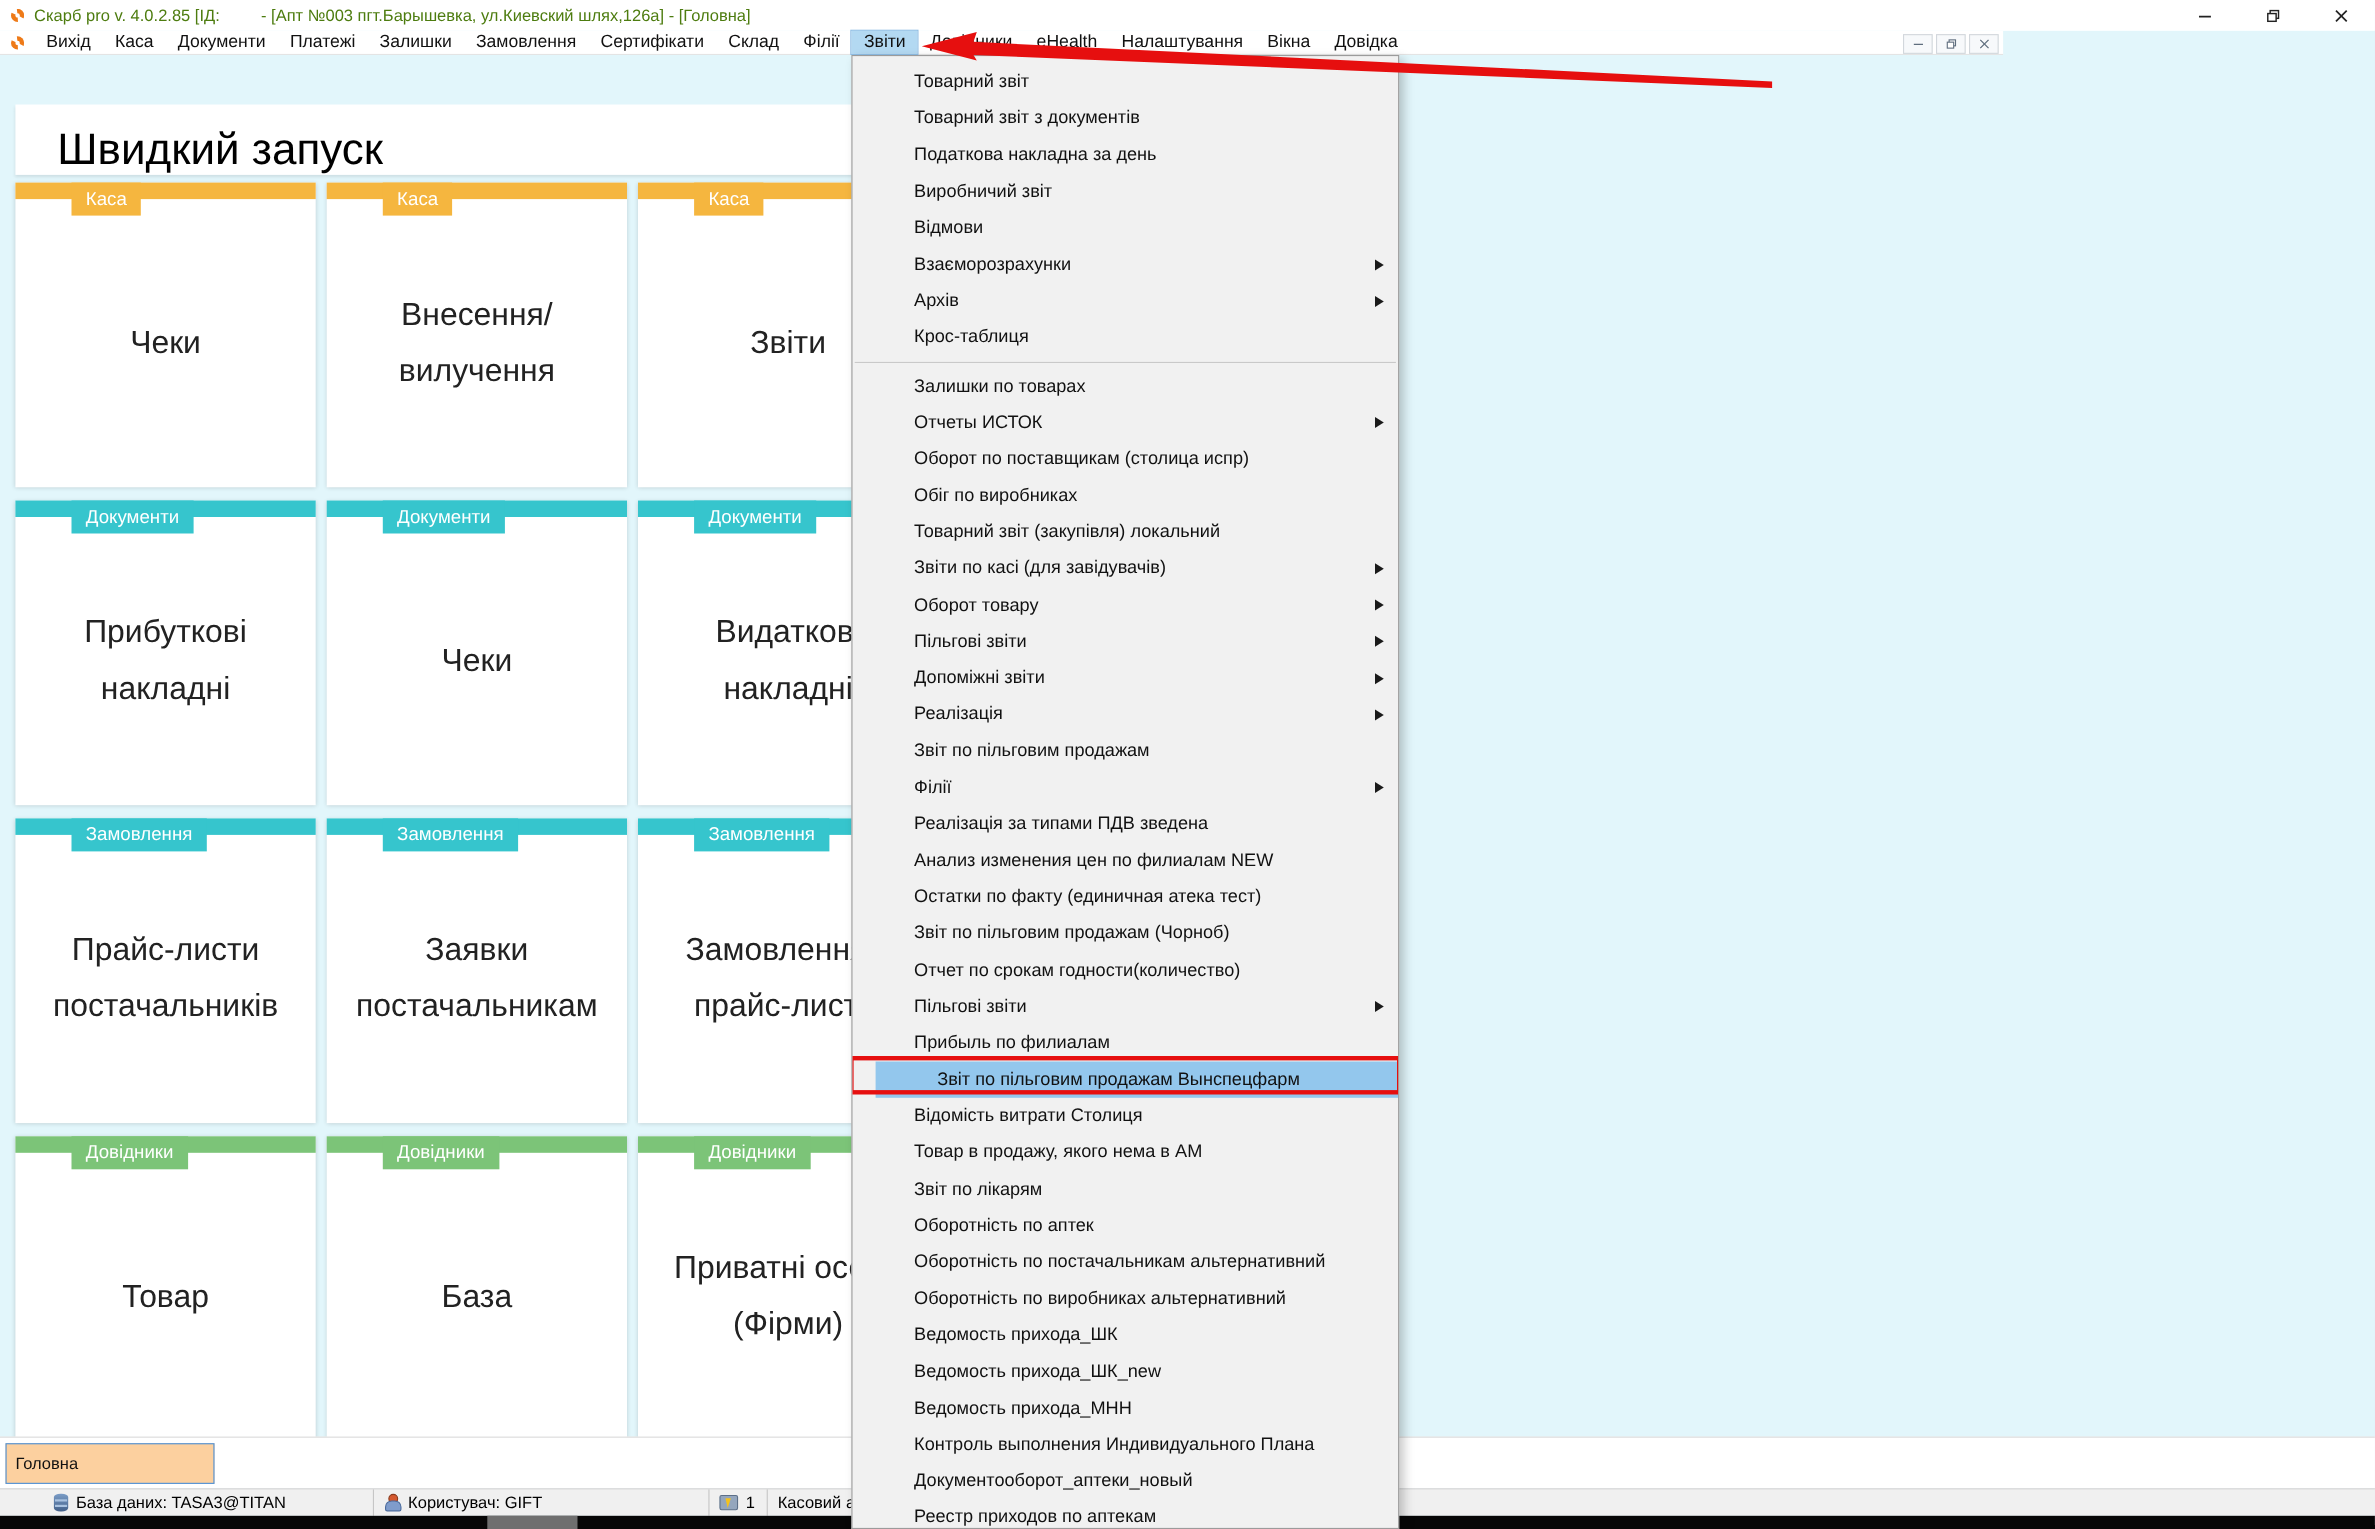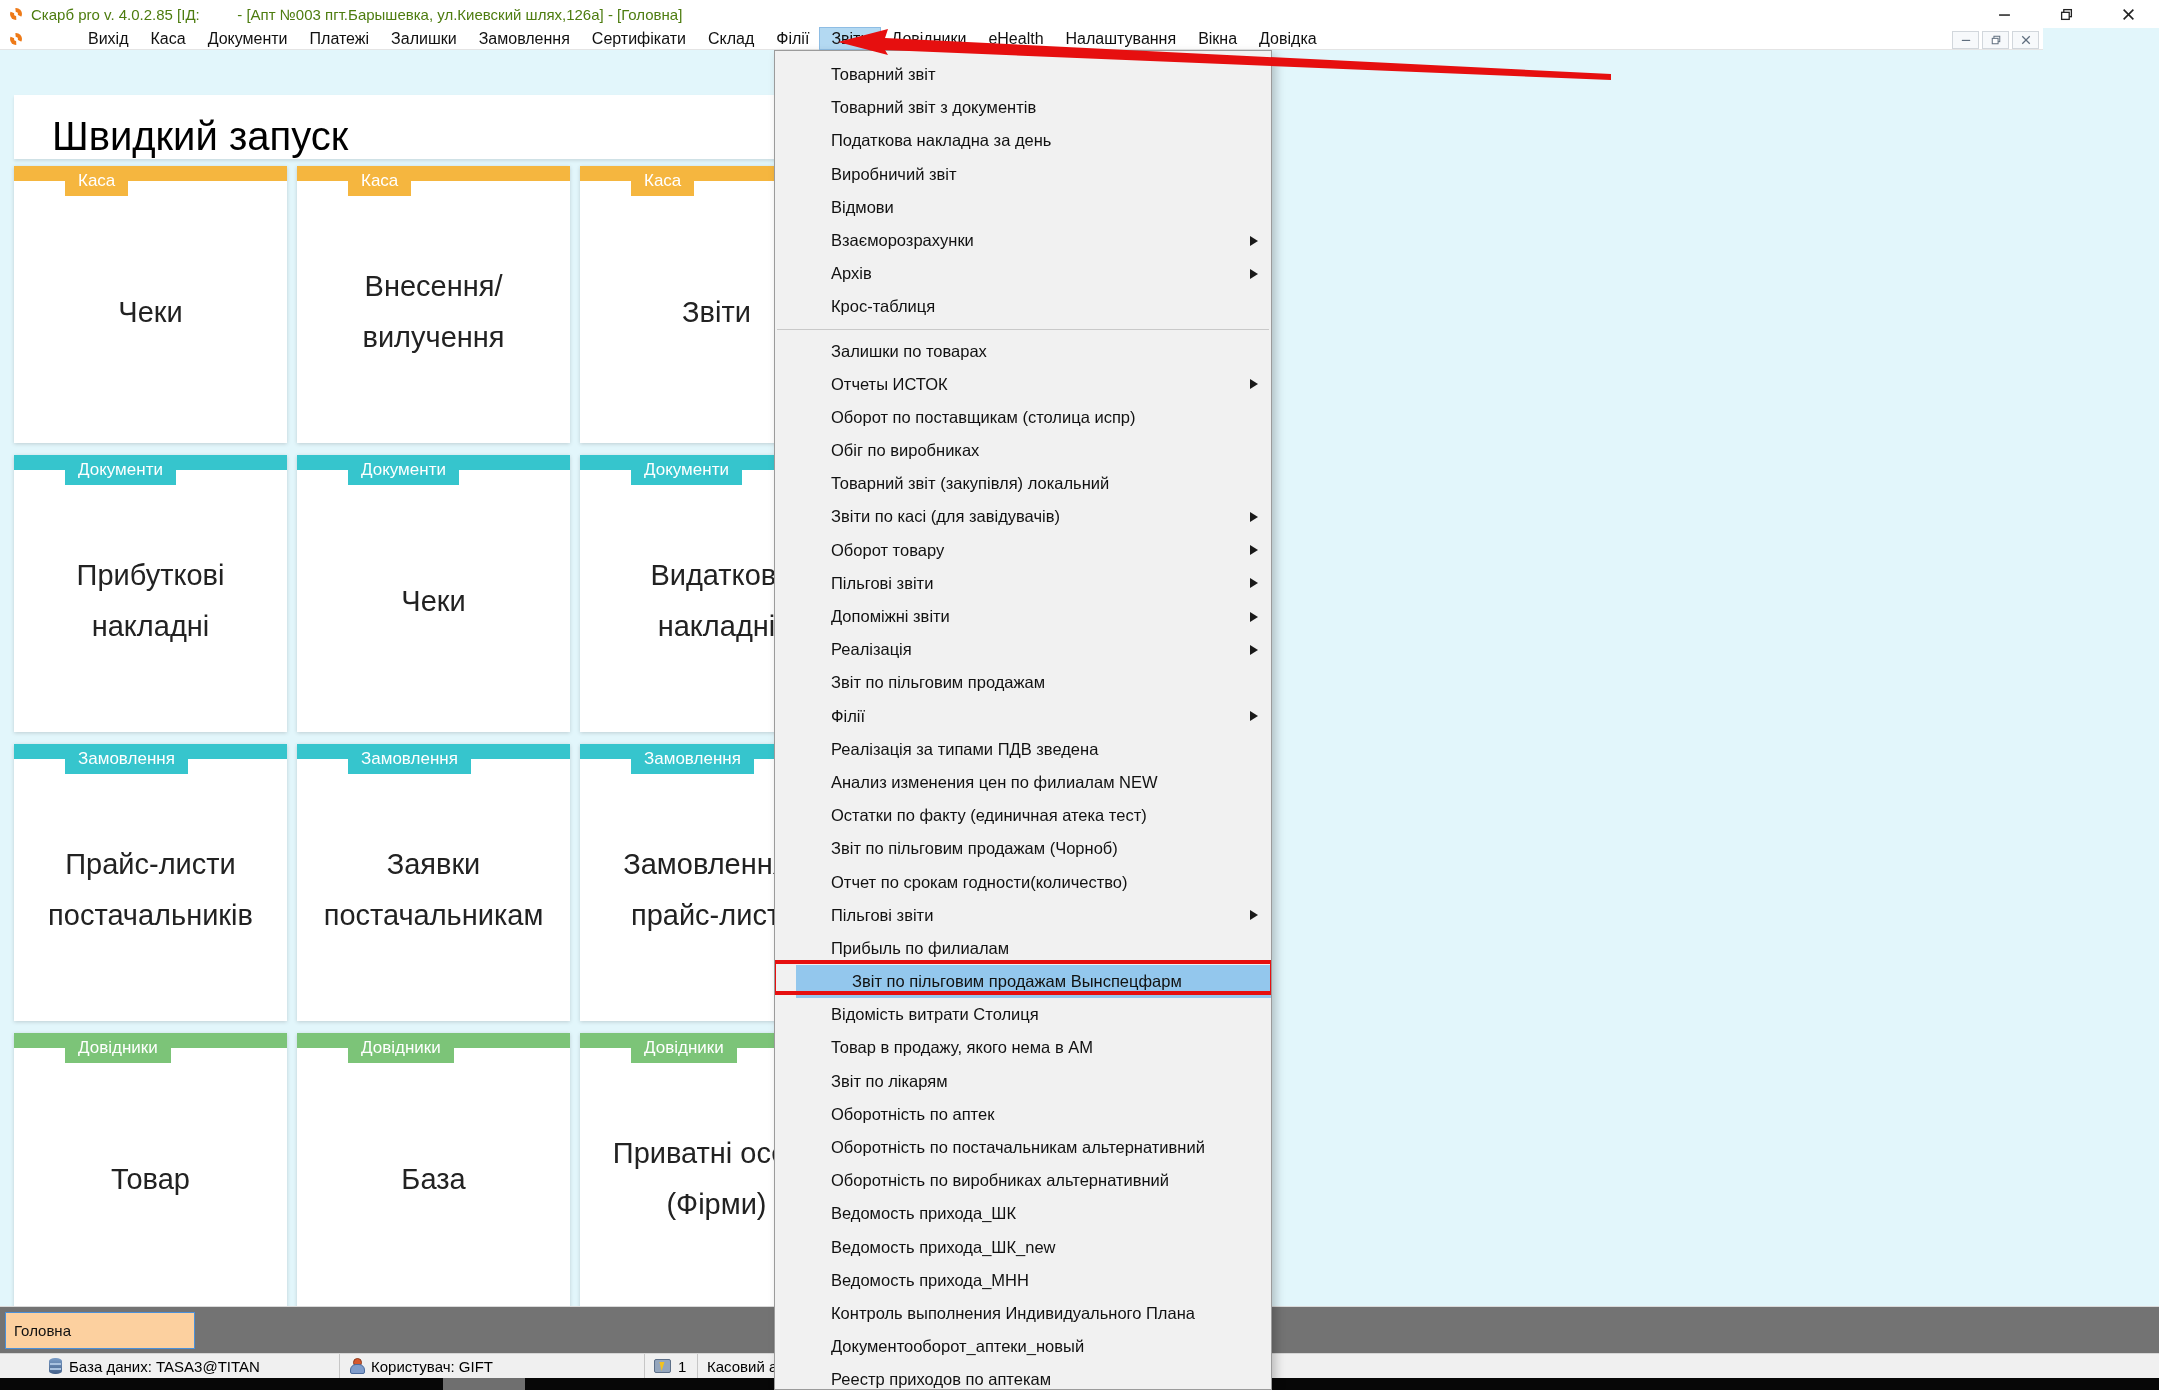--- a/index.html
+++ b/index.html
@@ -19,24 +19,23 @@
   .app-icon {
     width:12px; height:12px; border:4px dashed #ee7a18; border-radius:50%;
     margin:0 9px 0 10px; flex:0 0 auto;
   }
   .title-text { white-space:pre; color:#4d7c0f; }
   .win-controls { position:absolute; right:0; top:0; height:28px; display:flex; }
   .win-btn { width:62px; height:28px; display:flex; align-items:center; justify-content:center; background:transparent; border:none; }
   .win-btn svg { display:block; }
   
   .menubar {
-    position:absolute; left:0; top:28px; width:2043px; height:22px;
+    position:absolute; left:0; top:28px; width:1821px; height:22px;
     background:#ffffff; display:flex; align-items:stretch; font-size:16px;
     border-bottom:1px solid #e4e4e4;
-    gap:46px;
   }
   .menubar .app-icon { align-self:center; }
   .menu-items { display:flex; align-items:stretch; }
   .menu-item { padding:0 11px; display:flex; align-items:center; cursor:default; white-space:nowrap; }
   .menu-item.selected { background:#b3d9f2; outline:1px solid #8ebde4; }
   .mdi-controls { position:absolute; right:4px; top:3px; display:flex; gap:3px; }
   .mdi-btn { width:27px; height:18px; border:1px solid #d2d7dc; background:#f7f9fb; display:flex; align-items:center; justify-content:center; }
   
   .client { position:absolute; left:0; top:50px; width:2159px; height:1256px; background:#e2f6fb; }
   .header-bar {
@@ -56,21 +55,21 @@
   }
   .tile-label {
     position:absolute; left:0; top:15px; right:0; bottom:0;
     display:flex; align-items:center; justify-content:center; text-align:center;
     font-size:29px; line-height:1.75; color:#222; padding:0 16px;
     overflow-wrap:break-word; word-break:break-word;
   }
   
   .tabstrip {
     position:absolute; left:0; top:1306px; width:2159px; height:47px;
-    background:#737373; border-top:1px solid #dadada;
+    background:#ffffff; border-top:1px solid #dadada;
   }
   .tab {
     position:absolute; left:5px; top:5px; width:190px; height:37px;
     background:#fcd09f; border:1px solid #4a90d9;
     display:flex; align-items:center; padding-left:8px; font-size:15px;
   }
   .statusbar {
     position:absolute; left:0; top:1353px; width:2159px; height:25px;
     background:#f0f0f0; border-top:1px solid #d5d5d5;
     display:flex; font-size:15px; color:#000;

